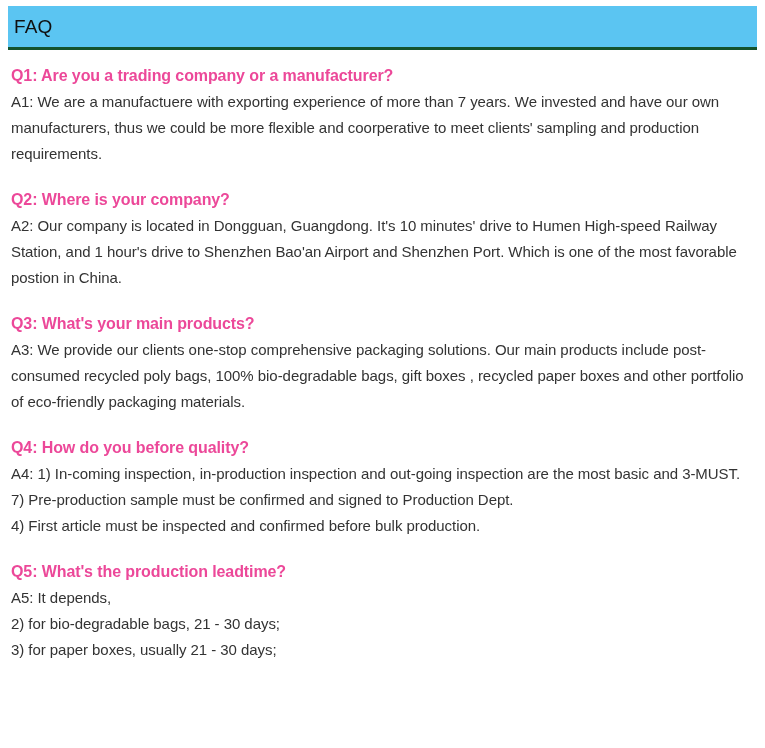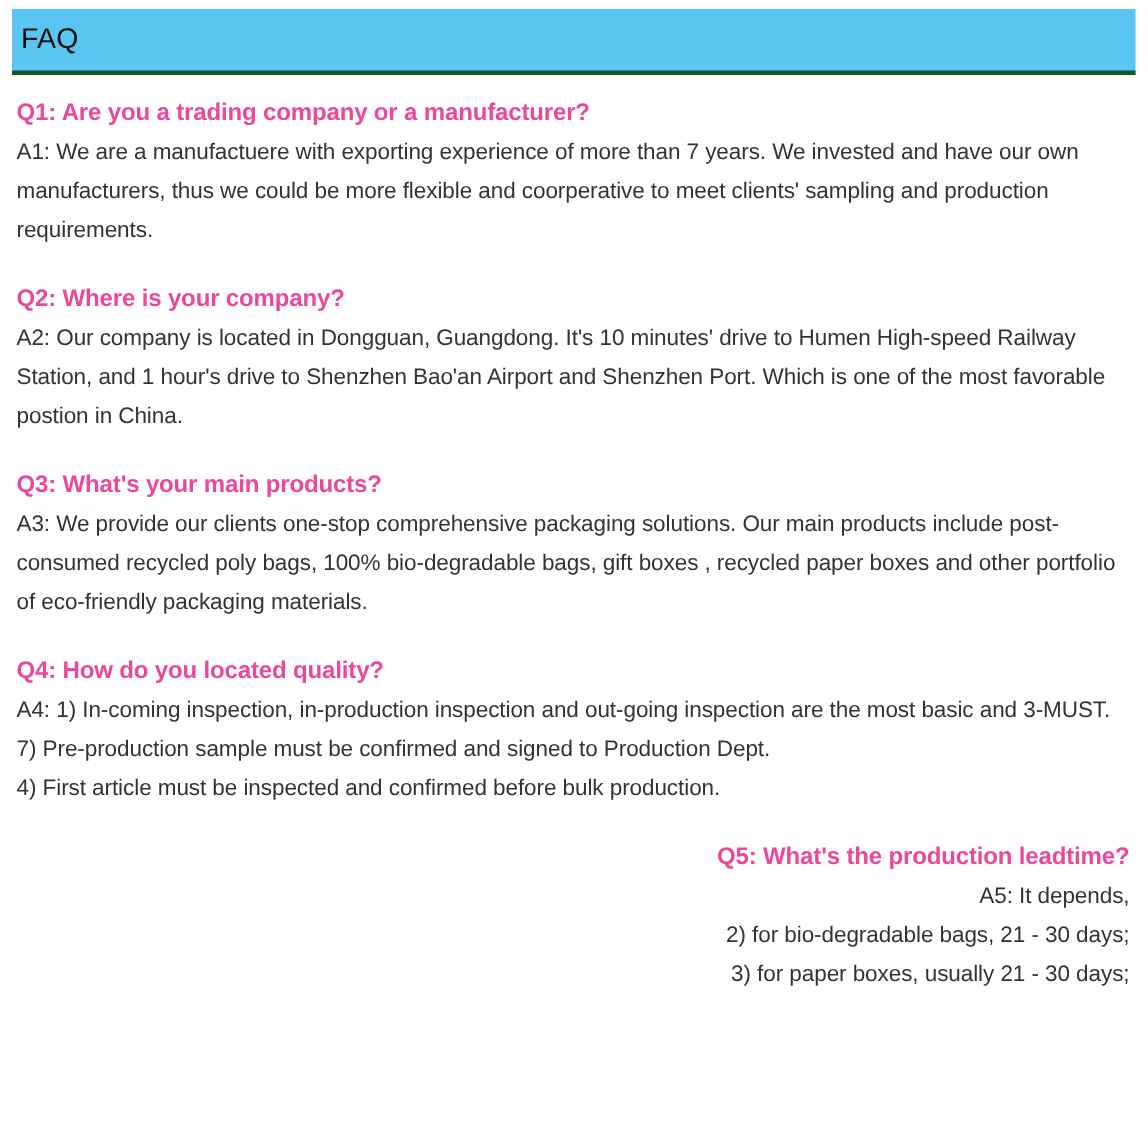--- a/index.html
+++ b/index.html
@@ -50,21 +50,20 @@
     left: 11px;
     top: 63px;
     width: 742px;
   }
 
   .faq-item {
     margin: 0 0 20px 0;
   }
   .faq-item:last-child {
     margin-bottom: 0;
-    text-align: right;
   }
 
   .faq-question {
     font-size: 16px;
     line-height: 25px;
     font-weight: bold;
     color: #ec4899;
     margin: 0 0 1px 0;
     letter-spacing: -0.1px;
   }
@@ -102,21 +101,21 @@
           <span class="faq-answer-line">A2: Our company is located in Dongguan, Guangdong. It's 10 minutes' drive to Humen High-speed Railway Station, and 1 hour's drive to Shenzhen Bao'an Airport and Shenzhen Port. Which is one of the most favorable postion in China.</span>
         </div>
       </div>
       <div class="faq-item">
         <div class="faq-question">Q3: What's your main products?</div>
         <div class="faq-answer">
           <span class="faq-answer-line">A3: We provide our clients one-stop comprehensive packaging solutions. Our main products include post-consumed recycled poly bags, 100% bio-degradable bags, gift boxes , recycled paper boxes and other portfolio of eco-friendly packaging materials.</span>
         </div>
       </div>
       <div class="faq-item">
-        <div class="faq-question">Q4: How do you located quality?</div>
+        <div class="faq-question">Q4: How do you before quality?</div>
         <div class="faq-answer">
           <span class="faq-answer-line">A4: 1) In-coming inspection, in-production inspection and out-going inspection are the most basic and 3-MUST.</span>
           <span class="faq-answer-line">7) Pre-production sample must be confirmed and signed to Production Dept.</span>
           <span class="faq-answer-line">4) First article must be inspected and confirmed before bulk production.</span>
         </div>
       </div>
       <div class="faq-item">
         <div class="faq-question">Q5: What's the production leadtime?</div>
         <div class="faq-answer">
           <span class="faq-answer-line">A5: It depends,</span>

